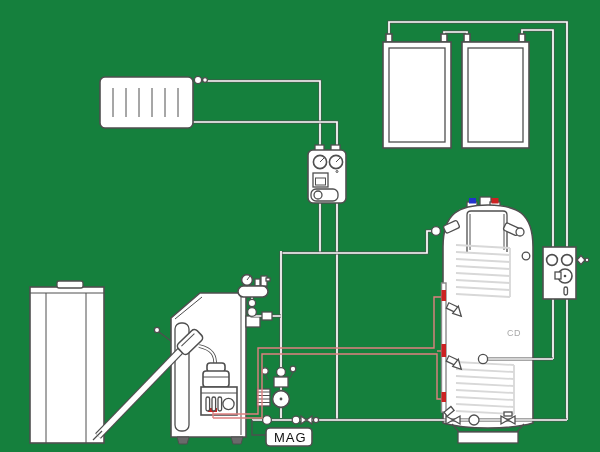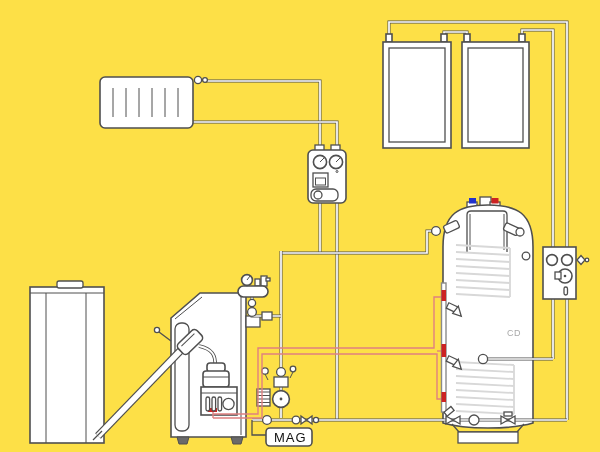--- a/index.html
+++ b/index.html
@@ -1,16 +1,16 @@
 <!DOCTYPE html>
 <html><head>
 <meta charset="utf-8">
 <style>
   html,body{margin:0;padding:0;background:#fff;}
-  .stage{position:relative;width:600px;height:452px;background:#fde047;overflow:hidden;
+  .stage{position:relative;width:600px;height:452px;background:#15803d;overflow:hidden;
          font-family:"Liberation Sans",sans-serif;}
   svg{display:block;}
   
   .po{fill:none;stroke:#4f4f4f;stroke-width:3;}
   .pi{fill:none;stroke:#ffffff;stroke-width:1.7;}
   .ao{fill:none;stroke:#4f4f4f;stroke-width:8;}
   .ai{fill:none;stroke:#ffffff;stroke-width:5.5;}
   .ho{fill:none;stroke:#4f4f4f;stroke-width:3.6;}
   .hi{fill:none;stroke:#ffffff;stroke-width:1.9;}
   .ln{fill:none;stroke:#4f4f4f;stroke-width:1.3;}

